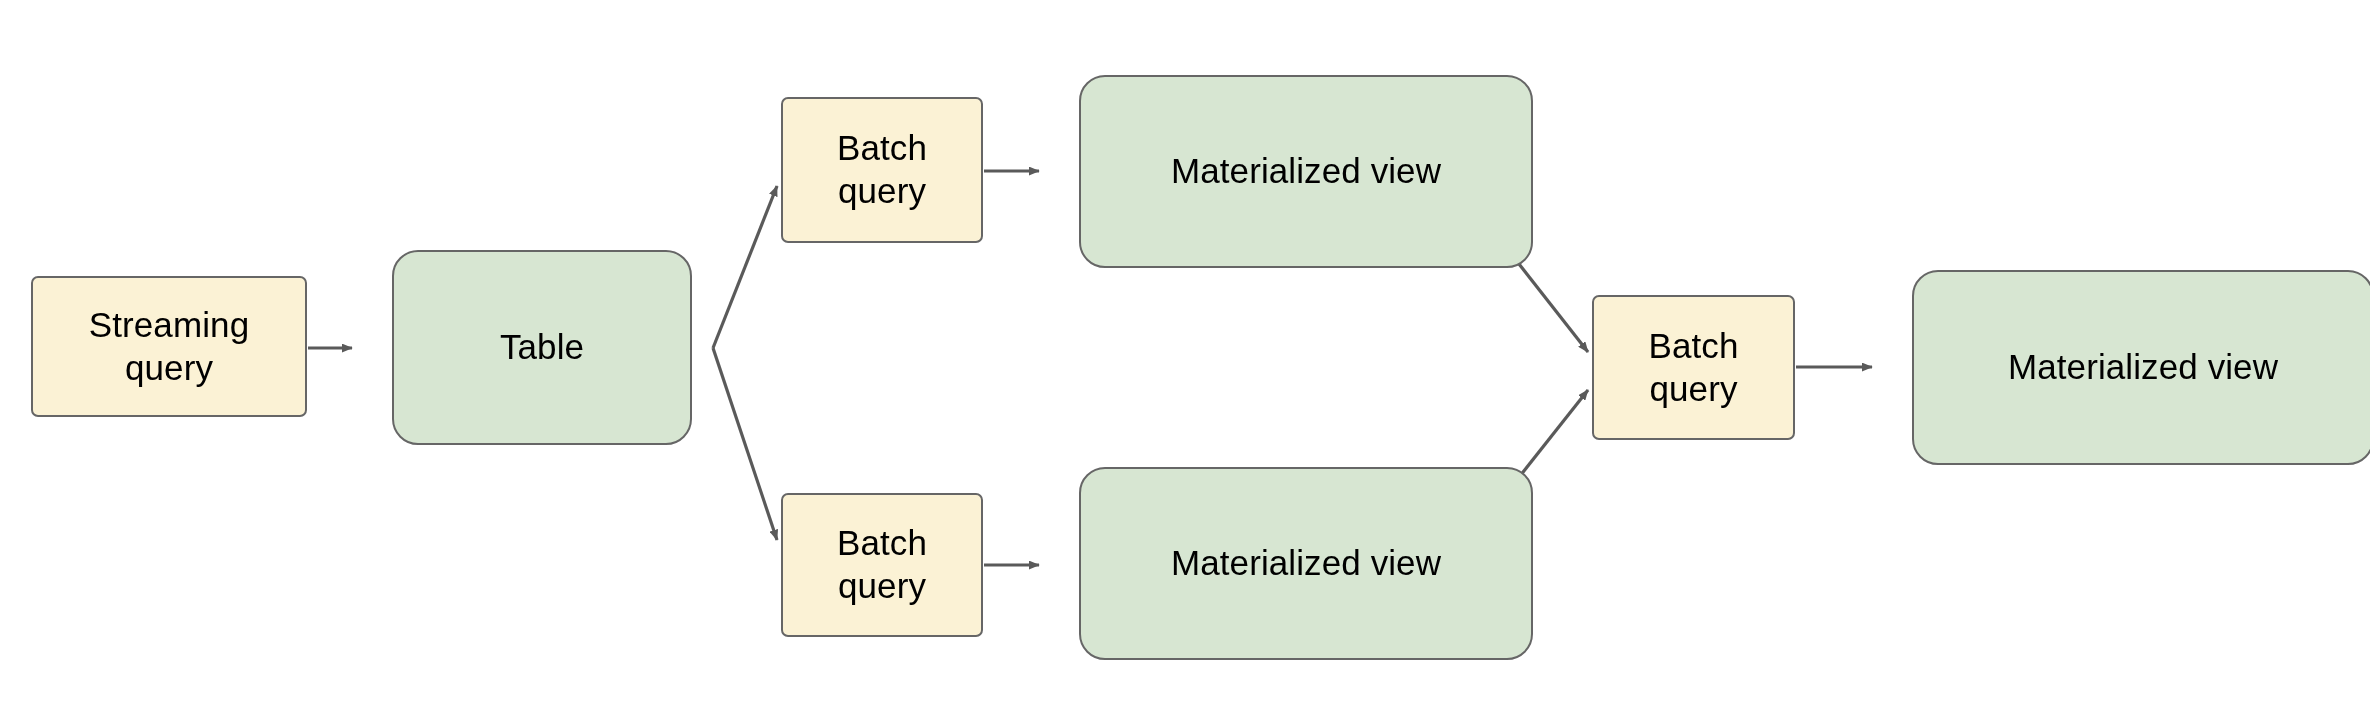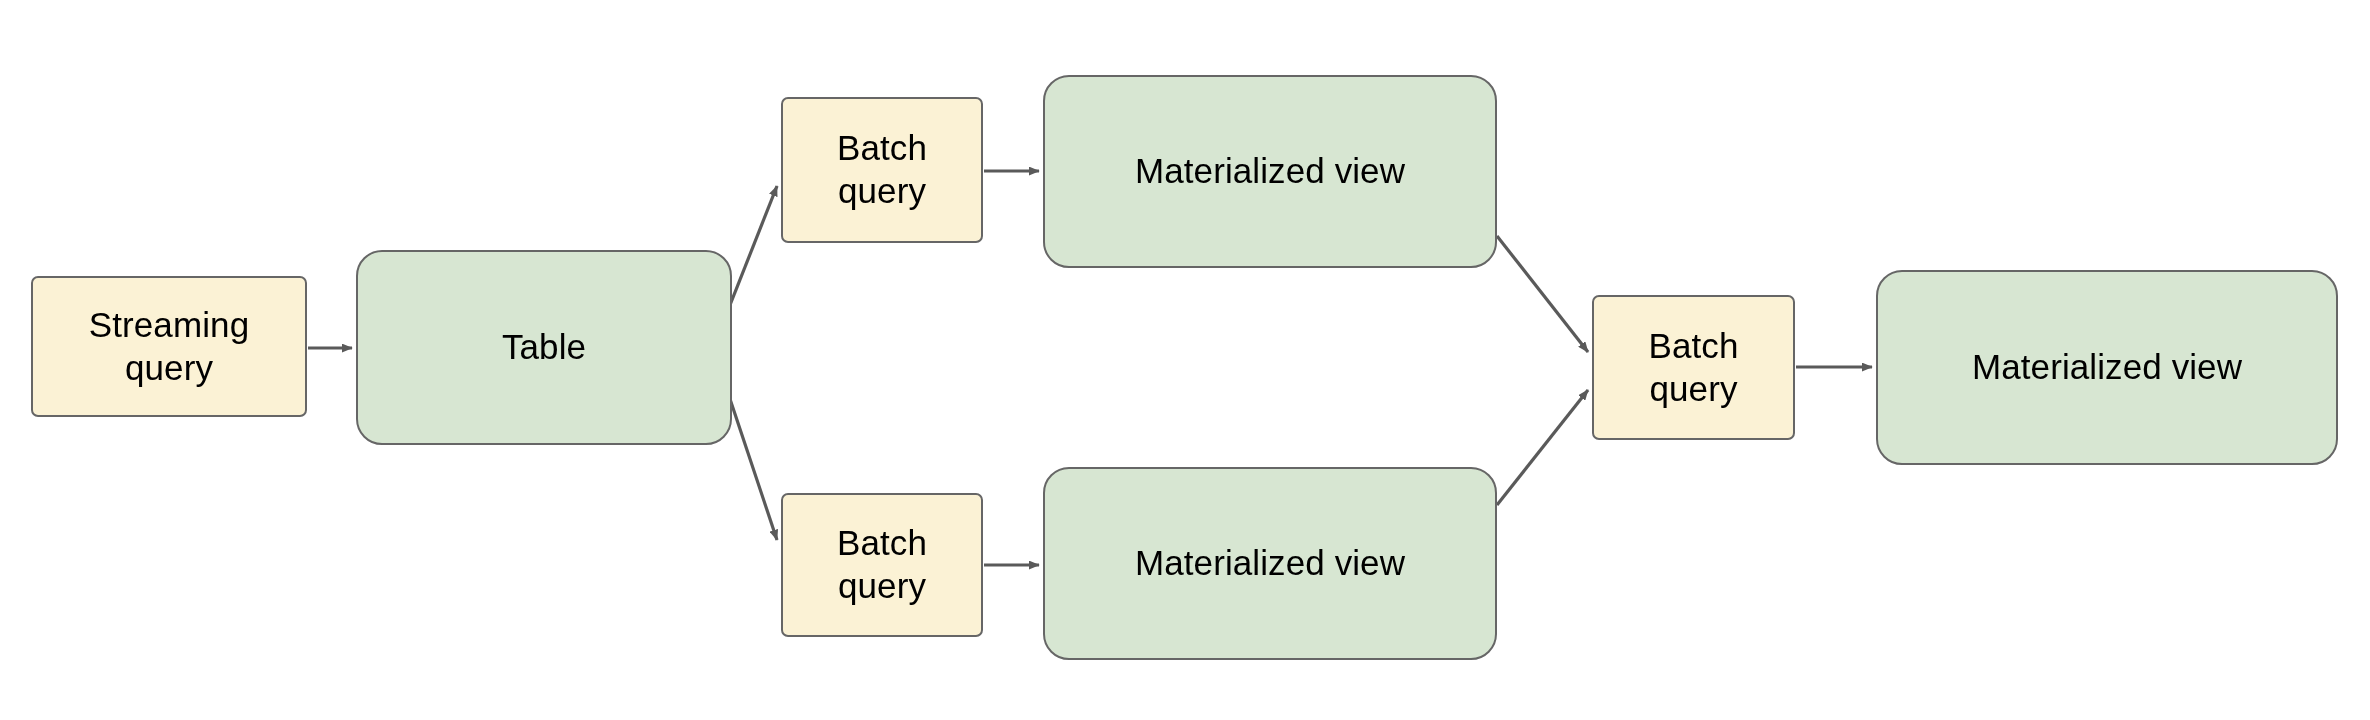--- a/index.html
+++ b/index.html
@@ -40,20 +40,21 @@
     border: 2px solid #666666;
     z-index: 2;
   }
   .node-process {
     background: #fbf2d5;
     border-radius: 7px;
   }
   .node-store {
     background: #d7e6d2;
     border-radius: 26px;
+    margin-left: 36px;
   }
   .node-label {
     display: block;
     white-space: pre-line;
     padding: 0 6px;
   }
 </style>
 </head>
 <body>
 
@@ -83,21 +84,21 @@
 
       <line x1="1796" y1="367" x2="1872" y2="367" marker-end="url(#arrowhead)"></line>
     </g>
   </svg>
 
   <div class="node node-process" style="left:31px; top:276px; width:276px; height:141px;justify-content:center;">
     <span class="node-label">Streaming
 query</span>
   </div>
 
-  <div class="node node-store" style="left:356px; top:250px; width:376px; height:195px;">
+  <div class="node node-store" style="left:356px; top:250px; width:300px; height:195px;">
     <span class="node-label">Table</span>
   </div>
 
   <div class="node node-process" style="left:781px; top:97px; width:202px; height:146px;">
     <span class="node-label">Batch
 query</span>
   </div>
 
   <div class="node node-store" style="left:1043px; top:75px; width:454px; height:193px;">
     <span class="node-label">Materialized view</span>

